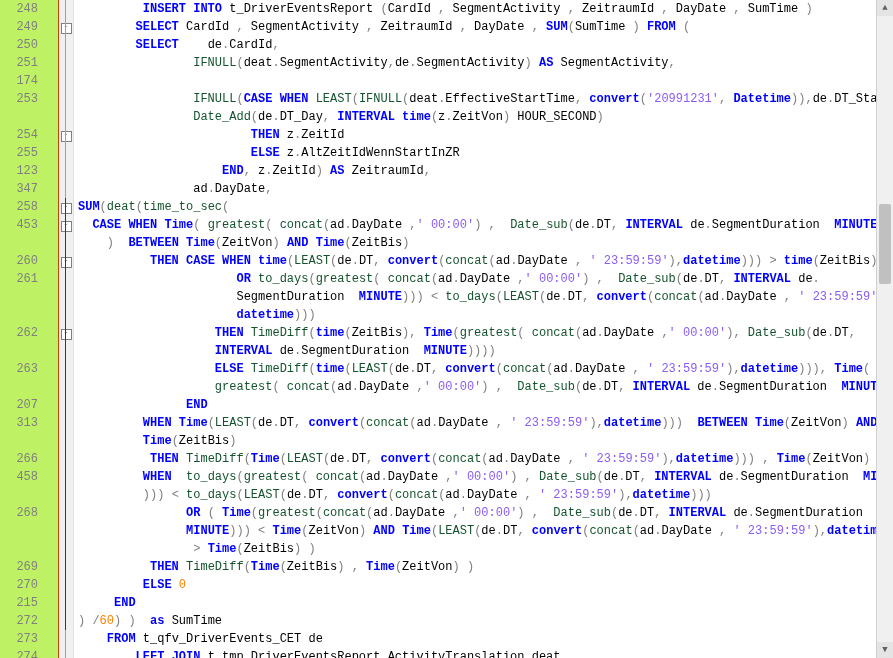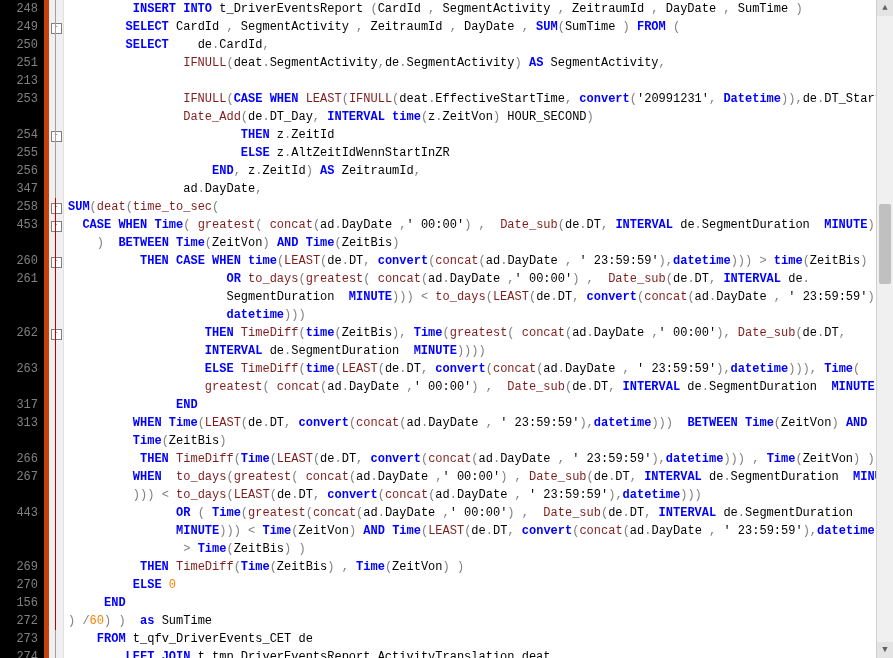--- a/index.html
+++ b/index.html
@@ -1,28 +1,28 @@
 <!DOCTYPE html>
 <html><head>
 <meta charset="utf-8">
 <style>
 html,body{margin:0;padding:0;background:#fff;font-family:Consolas,'Courier New',monospace;font-size:12px;line-height:18px;overflow:hidden}
 .editor{width:893px;height:658px;position:relative;overflow:auto;background:#fff}
 .code{display:table;width:100%}
 .line{display:table-row}
-.gutter{display:table-cell;width:38px;min-width:38px;background:#000000;color:#808080;text-align:right;padding-right:6px;vertical-align:top;user-select:none;border-right:5px solid #c2410c}
+.gutter{display:table-cell;width:38px;min-width:38px;background:#bef264;color:#808080;text-align:right;padding-right:20px;vertical-align:top;user-select:none;border-right:1px solid #c2410c}
 .fold{display:table-cell;width:14px;min-width:14px;background:#f0f0f0;text-align:center;vertical-align:top;color:#808080;font-size:9px;border-right:1px solid #e0e0e0;position:relative}
 .fold .mark{display:inline-block;width:9px;height:9px;border:1px solid #808080;background:#fff;line-height:7px;font-size:9px;margin-top:3px;color:#808080}
 .fold .bar{position:absolute;left:6px;top:0;bottom:0;width:1px;background:#c00000}
 .fold .barg{position:absolute;left:6px;top:0;bottom:0;width:1px;background:#a0a0a0}
 .txt{display:table-cell;white-space:pre;padding-left:4px;vertical-align:top;color:#000}
 .kw{color:#0000ff;font-weight:bold}
-.fn{color:#7f1d1d}
+.fn{color:#14532d}
 .num{color:#ff8000}
-.str{color:#000000}
+.str{color:#8b5cf6}
 .gray{color:#808080}
 .scrollbar-v{position:absolute;right:0;top:0;width:16px;height:100%;background:#f0f0f0;border-left:1px solid #d0d0d0}
 .sb-track{position:absolute;top:16px;bottom:16px;left:0;right:0}
 .sb-thumb{position:absolute;left:2px;right:2px;top:30%;height:80px;background:#c0c0c0;border-radius:2px}
 .sb-btn{position:absolute;left:0;right:0;height:16px;background:#e4e4e4;text-align:center;line-height:16px;color:#606060;font-size:9px}
 .sb-up{top:0}.sb-dn{bottom:0}
 </style>
 </head>
 <body>
 
@@ -48,21 +48,21 @@
         <div class="txt">        <span class="kw">SELECT</span>    de<span class="gray">.</span>CardId<span class="gray">,</span></div>
       </div>
       <div class="line">
         <div class="gutter">251</div>
         <div class="fold">
           <div class="barg"></div>
         </div>
         <div class="txt">                <span class="fn">IFNULL</span><span class="gray">(</span>deat<span class="gray">.</span>SegmentActivity<span class="gray">,</span>de<span class="gray">.</span>SegmentActivity<span class="gray">)</span> <span class="kw">AS</span> SegmentActivity<span class="gray">,</span></div>
       </div>
       <div class="line">
-        <div class="gutter">213</div>
+        <div class="gutter">174</div>
         <div class="fold">
           <div class="barg"></div>
         </div>
         <div class="txt"></div>
       </div>
       <div class="line">
         <div class="gutter">253</div>
         <div class="fold">
           <div class="barg"></div>
         </div>
@@ -75,21 +75,21 @@
         <div class="txt">                        <span class="kw">THEN</span> z<span class="gray">.</span>ZeitId</div>
       </div>
       <div class="line">
         <div class="gutter">255</div>
         <div class="fold">
           <div class="barg"></div>
         </div>
         <div class="txt">                        <span class="kw">ELSE</span> z<span class="gray">.</span>AltZeitIdWennStartInZR</div>
       </div>
       <div class="line">
-        <div class="gutter">256</div>
+        <div class="gutter">123</div>
         <div class="fold">
           <div class="barg"></div>
         </div>
         <div class="txt">                    <span class="kw">END</span><span class="gray">,</span> z<span class="gray">.</span>ZeitId<span class="gray">)</span> <span class="kw">AS</span> ZeitraumId<span class="gray">,</span></div>
       </div>
       <div class="line">
         <div class="gutter">347</div>
         <div class="fold">
           <div class="barg"></div>
         </div>
@@ -128,21 +128,21 @@
       </div>
       <div class="line">
         <div class="gutter">263</div>
         <div class="fold">
           <div class="bar"></div>
         </div>
         <div class="txt">                   <span class="kw">ELSE</span> <span class="fn">TimeDiff</span><span class="gray">(</span><span class="kw">time</span><span class="gray">(</span><span class="fn">LEAST</span><span class="gray">(</span>de<span class="gray">.</span>DT<span class="gray">,</span> <span class="kw">convert</span><span class="gray">(</span><span class="fn">concat</span><span class="gray">(</span>ad<span class="gray">.</span>DayDate <span class="gray">,</span> <span class="str">' 23:59:59'</span><span class="gray">),</span><span class="kw">datetime</span><span class="gray">))),</span> <span class="kw">Time</span><span class="gray">(</span>
                    <span class="fn">greatest</span><span class="gray">(</span> <span class="fn">concat</span><span class="gray">(</span>ad<span class="gray">.</span>DayDate <span class="gray">,</span><span class="str">' 00:00'</span><span class="gray">)</span> <span class="gray">,</span>  <span class="fn">Date_sub</span><span class="gray">(</span>de<span class="gray">.</span>DT<span class="gray">,</span> <span class="kw">INTERVAL</span> de<span class="gray">.</span>SegmentDuration  <span class="kw">MINUTE</span><span class="gray">))))</span></div>
       </div>
       <div class="line">
-        <div class="gutter">317</div>
+        <div class="gutter">207</div>
         <div class="fold">
           <div class="bar"></div>
         </div>
         <div class="txt">               <span class="kw">END</span></div>
       </div>
       <div class="line">
         <div class="gutter">313</div>
         <div class="fold">
           <div class="bar"></div>
         </div>
@@ -150,29 +150,29 @@
          <span class="kw">Time</span><span class="gray">(</span>ZeitBis<span class="gray">)</span></div>
       </div>
       <div class="line">
         <div class="gutter">266</div>
         <div class="fold">
           <div class="bar"></div>
         </div>
         <div class="txt">          <span class="kw">THEN</span> <span class="fn">TimeDiff</span><span class="gray">(</span><span class="kw">Time</span><span class="gray">(</span><span class="fn">LEAST</span><span class="gray">(</span>de<span class="gray">.</span>DT<span class="gray">,</span> <span class="kw">convert</span><span class="gray">(</span><span class="fn">concat</span><span class="gray">(</span>ad<span class="gray">.</span>DayDate <span class="gray">,</span> <span class="str">' 23:59:59'</span><span class="gray">),</span><span class="kw">datetime</span><span class="gray">)))</span> <span class="gray">,</span> <span class="kw">Time</span><span class="gray">(</span>ZeitVon<span class="gray">)</span> <span class="gray">)</span></div>
       </div>
       <div class="line">
-        <div class="gutter">267</div>
+        <div class="gutter">458</div>
         <div class="fold">
           <div class="bar"></div>
         </div>
         <div class="txt">         <span class="kw">WHEN</span>  <span class="fn">to_days</span><span class="gray">(</span><span class="fn">greatest</span><span class="gray">(</span> <span class="fn">concat</span><span class="gray">(</span>ad<span class="gray">.</span>DayDate <span class="gray">,</span><span class="str">' 00:00'</span><span class="gray">)</span> <span class="gray">,</span> <span class="fn">Date_sub</span><span class="gray">(</span>de<span class="gray">.</span>DT<span class="gray">,</span> <span class="kw">INTERVAL</span> de<span class="gray">.</span>SegmentDuration  <span class="kw">MINUTE</span>
          <span class="gray">)))</span> <span class="gray">&lt;</span> <span class="fn">to_days</span><span class="gray">(</span><span class="fn">LEAST</span><span class="gray">(</span>de<span class="gray">.</span>DT<span class="gray">,</span> <span class="kw">convert</span><span class="gray">(</span><span class="fn">concat</span><span class="gray">(</span>ad<span class="gray">.</span>DayDate <span class="gray">,</span> <span class="str">' 23:59:59'</span><span class="gray">),</span><span class="kw">datetime</span><span class="gray">)))</span></div>
       </div>
       <div class="line">
-        <div class="gutter">443</div>
+        <div class="gutter">268</div>
         <div class="fold">
           <div class="bar"></div>
         </div>
         <div class="txt">               <span class="kw">OR</span> <span class="gray">(</span> <span class="kw">Time</span><span class="gray">(</span><span class="fn">greatest</span><span class="gray">(</span><span class="fn">concat</span><span class="gray">(</span>ad<span class="gray">.</span>DayDate <span class="gray">,</span><span class="str">' 00:00'</span><span class="gray">)</span> <span class="gray">,</span>  <span class="fn">Date_sub</span><span class="gray">(</span>de<span class="gray">.</span>DT<span class="gray">,</span> <span class="kw">INTERVAL</span> de<span class="gray">.</span>SegmentDuration
                <span class="kw">MINUTE</span><span class="gray">)))</span> <span class="gray">&lt;</span> <span class="kw">Time</span><span class="gray">(</span>ZeitVon<span class="gray">)</span> <span class="kw">AND</span> <span class="kw">Time</span><span class="gray">(</span><span class="fn">LEAST</span><span class="gray">(</span>de<span class="gray">.</span>DT<span class="gray">,</span> <span class="kw">convert</span><span class="gray">(</span><span class="fn">concat</span><span class="gray">(</span>ad<span class="gray">.</span>DayDate <span class="gray">,</span> <span class="str">' 23:59:59'</span><span class="gray">),</span><span class="kw">datetime</span><span class="gray">)))</span>
                 <span class="gray">&gt;</span> <span class="kw">Time</span><span class="gray">(</span>ZeitBis<span class="gray">)</span> <span class="gray">)</span></div>
       </div>
       <div class="line">
         <div class="gutter">269</div>
         <div class="fold">
@@ -181,21 +181,21 @@
         <div class="txt">          <span class="kw">THEN</span> <span class="fn">TimeDiff</span><span class="gray">(</span><span class="kw">Time</span><span class="gray">(</span>ZeitBis<span class="gray">)</span> <span class="gray">,</span> <span class="kw">Time</span><span class="gray">(</span>ZeitVon<span class="gray">)</span> <span class="gray">)</span></div>
       </div>
       <div class="line">
         <div class="gutter">270</div>
         <div class="fold">
           <div class="bar"></div>
         </div>
         <div class="txt">         <span class="kw">ELSE</span> <span class="num">0</span></div>
       </div>
       <div class="line">
-        <div class="gutter">156</div>
+        <div class="gutter">215</div>
         <div class="fold">
           <div class="bar"></div>
         </div>
         <div class="txt">     <span class="kw">END</span></div>
       </div>
       <div class="line">
         <div class="gutter">272</div>
         <div class="fold">
           <div class="bar"></div>
         </div>

